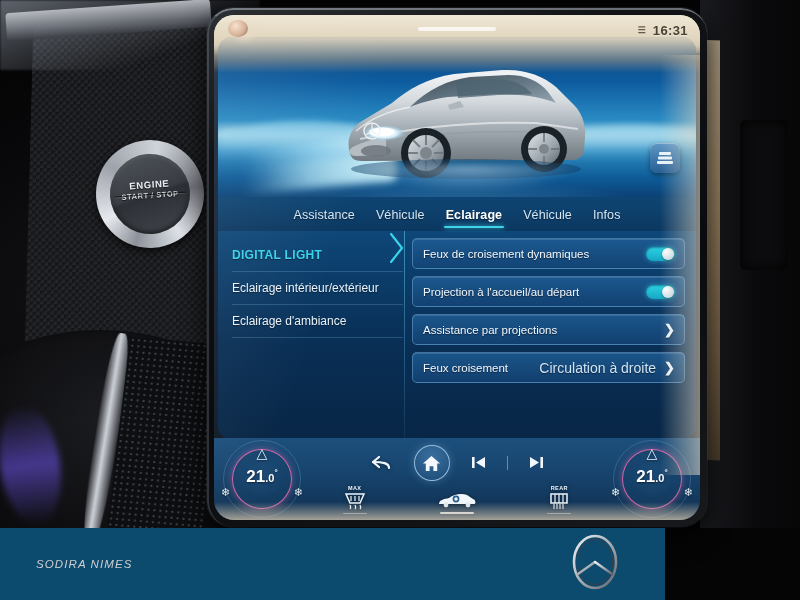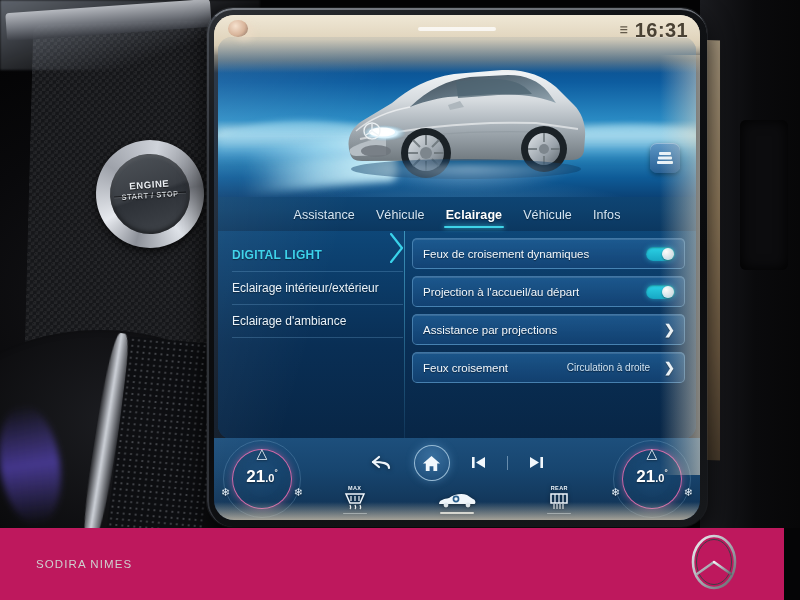--- a/index.html
+++ b/index.html
@@ -178,21 +178,21 @@
     position: absolute; left: 0; top: 0; width: 486px; height: 30px;
     display: flex; align-items: center; justify-content: flex-end;
     padding-right: 12px; gap: 8px;
     z-index: 15;
   }
   .sb-icon {
     font-size: 9px; color: #4d4436; letter-spacing: -1px; font-weight: 700;
     line-height: 1; opacity: .85;
   }
   .sb-time {
-    font-size: 20px; font-weight: 700; color: #4a4234;
+    font-size: 13px; font-weight: 700; color: #4a4234;
     letter-spacing: .4px; text-shadow: 0 1px 0 rgba(255,255,255,.35);
   }
   .sb-pill {
     position: absolute; left: 50%; transform: translateX(-50%); top: 12px;
     width: 78px; height: 4px; border-radius: 2px;
     background: rgba(255,255,255,.75);
   }
 
   
   .app {
@@ -315,21 +315,21 @@
     box-shadow: inset 0 1px 0 rgba(255,255,255,.13);
     display: flex; align-items: center;
     padding: 0 9px 0 10px;
   }
   .row-label {
     font-size: 11.5px; color: #f2f8fd; flex: 1;
     text-shadow: 0 1px 1px rgba(0,0,0,.5);
     white-space: nowrap;
   }
   .row-value {
-    font-size: 10px; color: #cfe4f4; margin-right: 14px;
+    font-size: 14px; color: #cfe4f4; margin-right: 8px;
     text-shadow: 0 1px 1px rgba(0,0,0,.5);
     white-space: nowrap;
   }
   .toggle {
     width: 29px; height: 14px; border-radius: 7px;
     background: linear-gradient(180deg, #2bd2e6, #17a7c4);
     position: relative;
     box-shadow: inset 0 1px 2px rgba(0,0,0,.35), 0 0 5px rgba(45,200,230,.6);
   }
   .toggle .knob {
@@ -419,23 +419,23 @@
     width: 34px; height: 1.6px; background: rgba(235,245,252,.9);
     margin-top: 3px; border-radius: 1px;
   }
   .underline-dim {
     width: 24px; height: 1.4px; background: rgba(200,225,245,.55);
     margin-top: 3px; border-radius: 1px;
   }
 
   
   .footer {
-    position: absolute; left: 0; bottom: 0; width: 784px; height: 72px;
-    background: #be185d;
-    display: flex; align-items: center;
+    position: absolute; left: 0; bottom: 0; width: 665px; height: 72px;
+    background: #0c4a6e;
+    display: flex; align-items: center; font-style: italic;
   }
   .footer-text {
     position: absolute; left: 36px; top: 50%; transform: translateY(-50%);
     color: #cfcfcf; font-size: 11.5px; letter-spacing: 1.1px;
   }
   .footer-logo {
     position: absolute; right: 42px; top: 50%; transform: translateY(-50%);
   }
 </style>
 </head>

